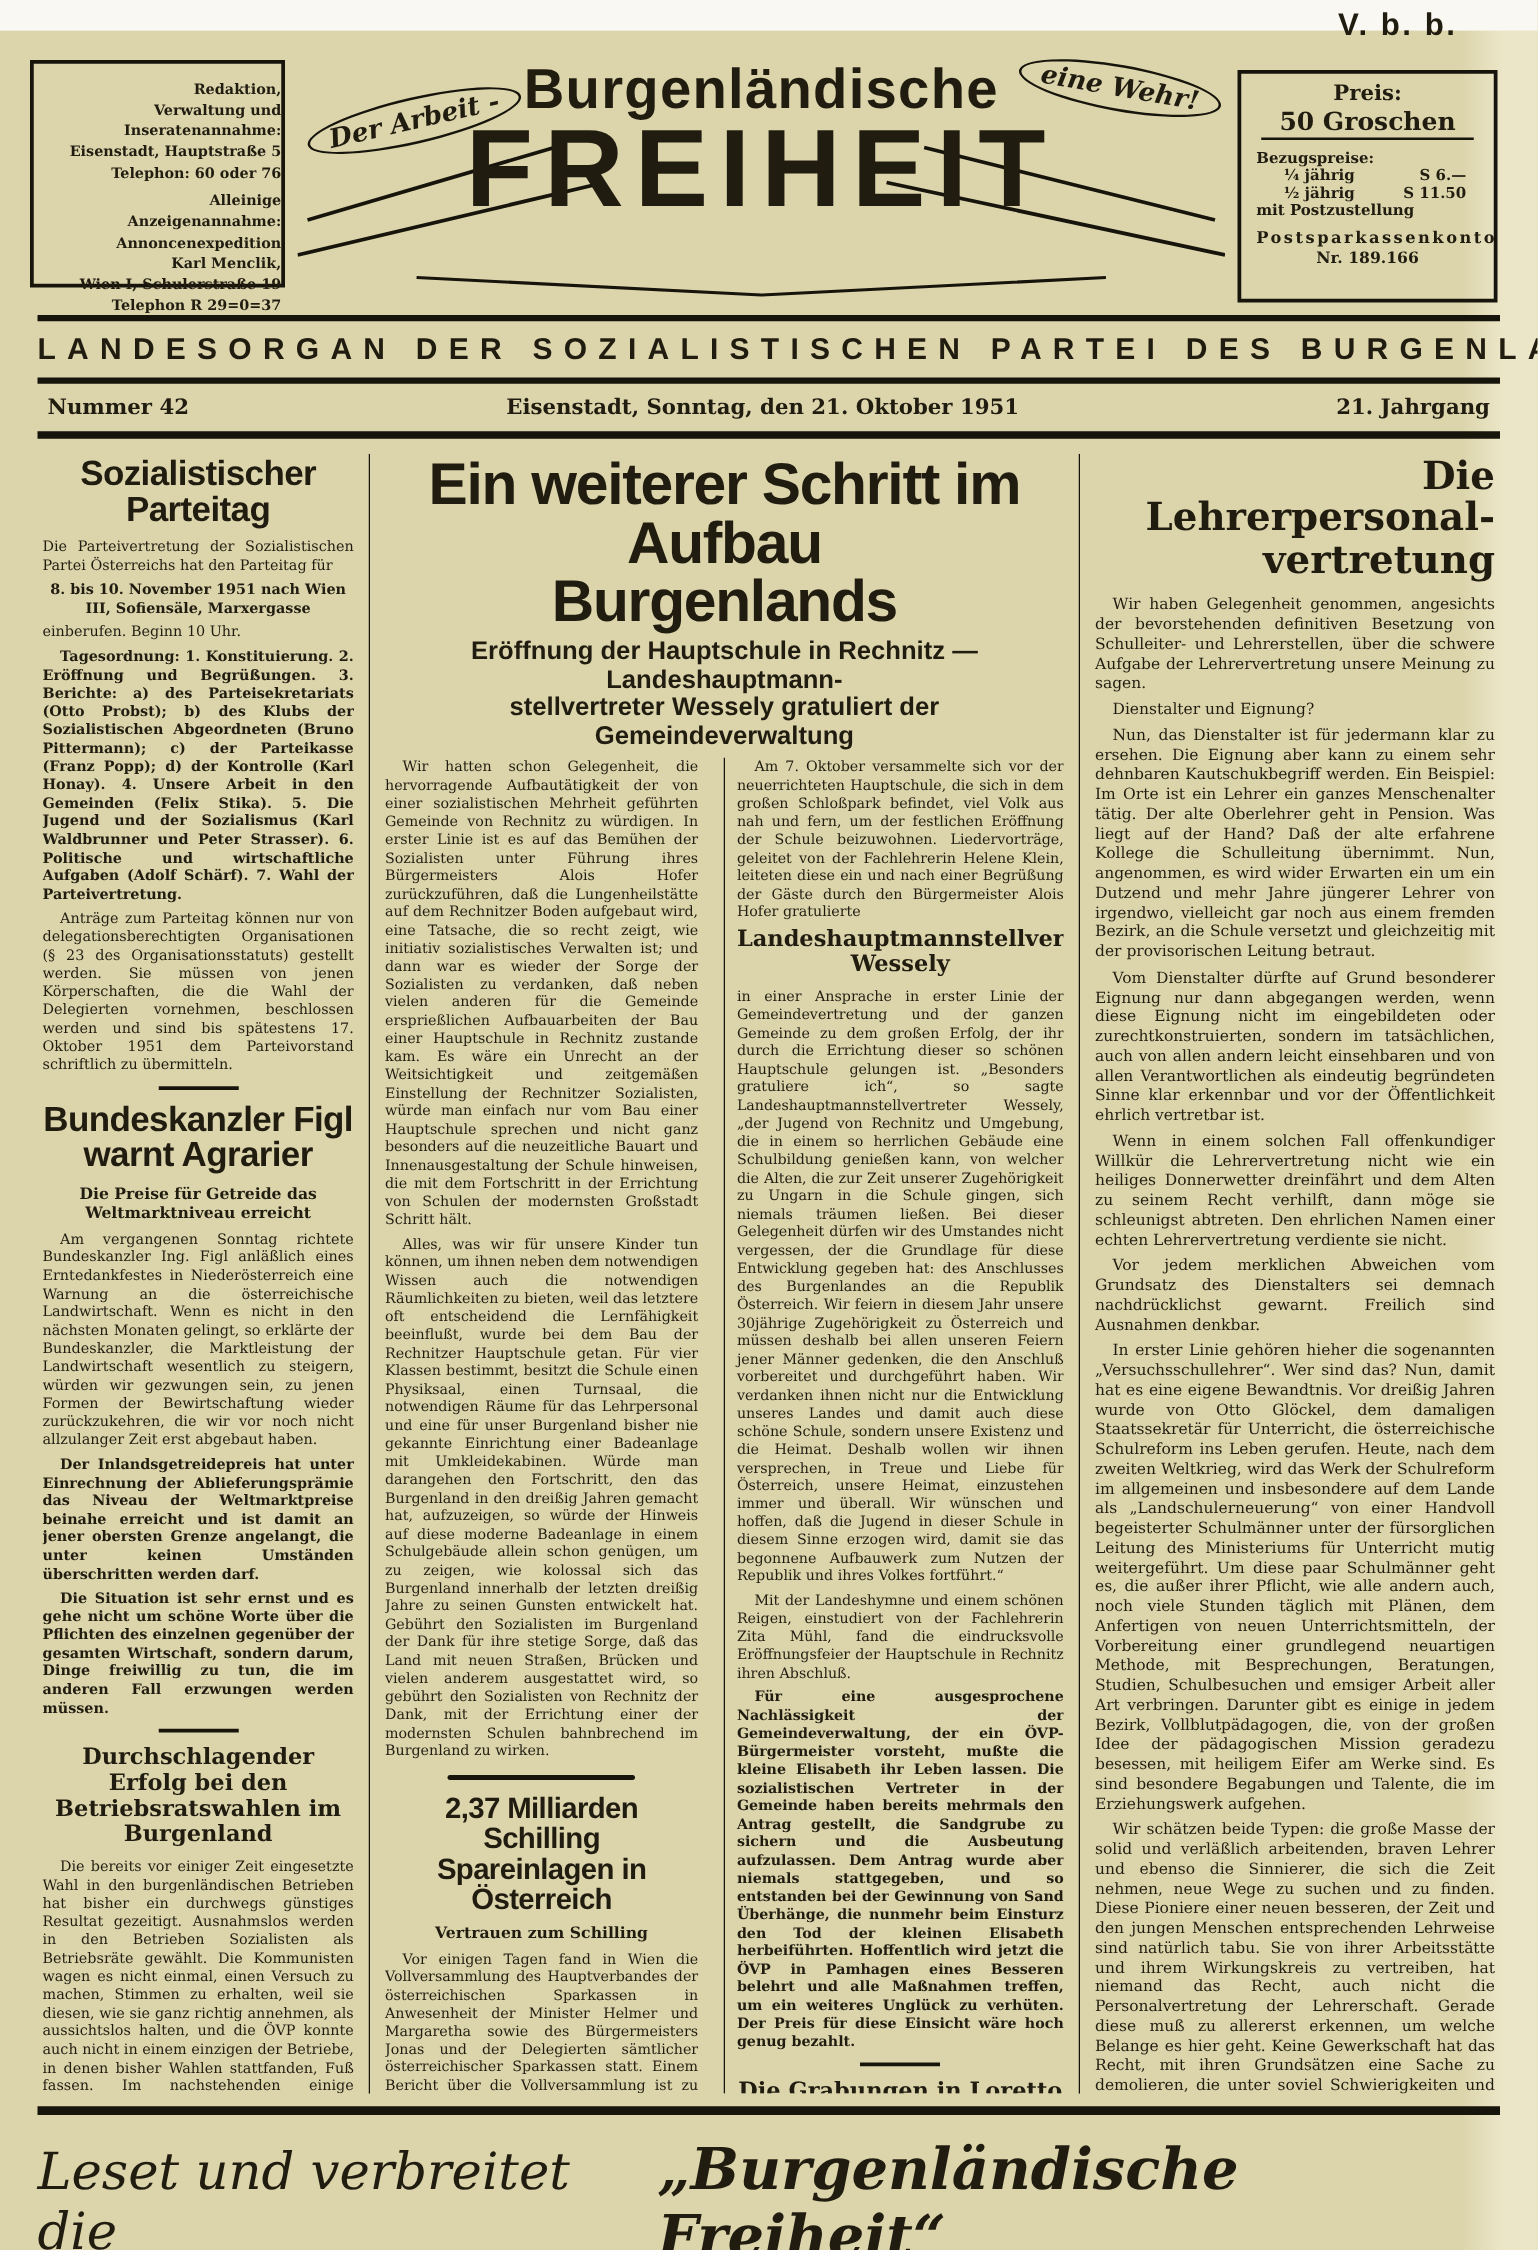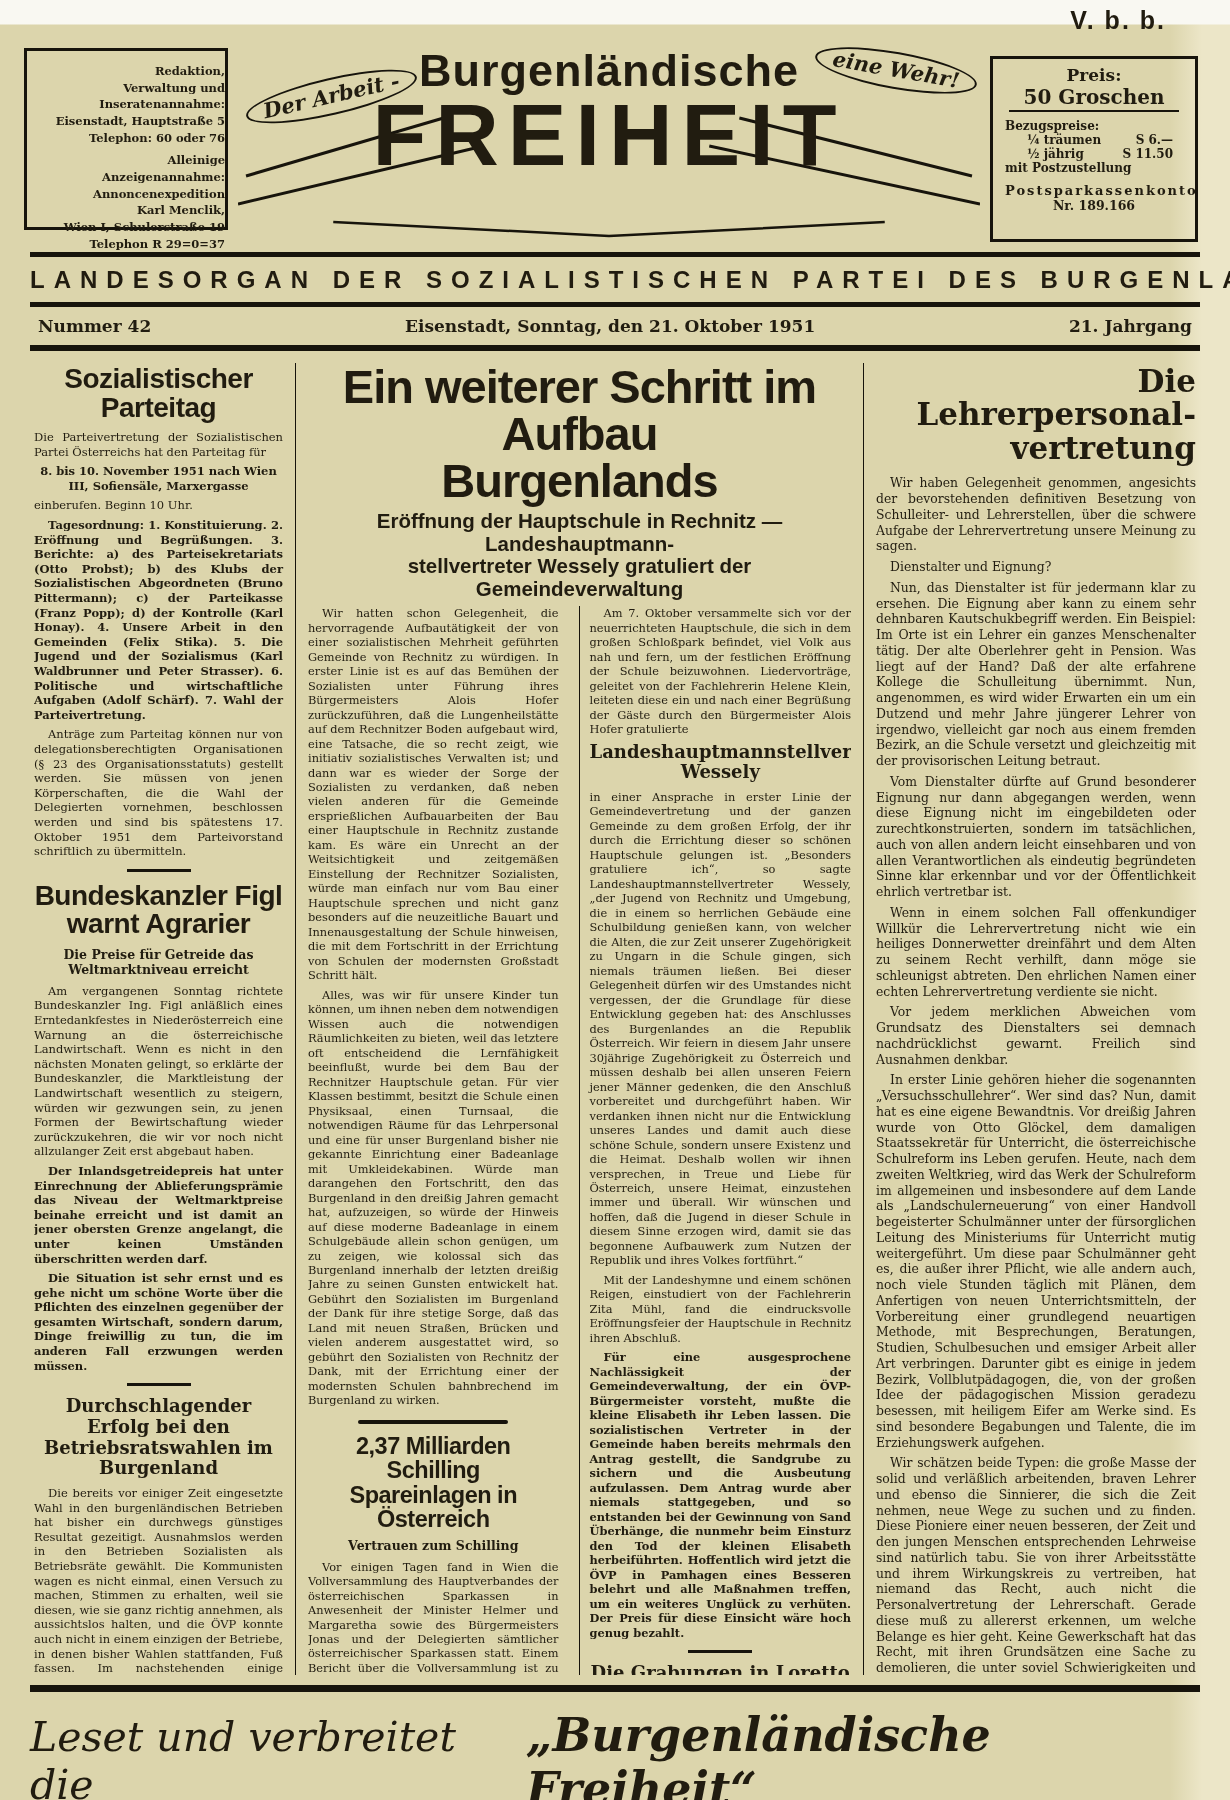--- a/index.html
+++ b/index.html
@@ -122,21 +122,21 @@
       </div>
       <div class="title-top">Burgenländische</div>
       <div class="title-main">FREIHEIT</div>
     </div>
 
     <div class="price-box">
       <div class="pb-preis">Preis:</div>
       <div class="pb-value">50 Groschen</div>
       <div class="pb-bezug">Bezugspreise:</div>
       <div class="pb-row">
-        <span>¼ träumen</span>
+        <span>¼ jährig</span>
         <span>S 6.—</span>
       </div>
       <div class="pb-row">
         <span>½ jährig</span>
         <span>S 11.50</span>
       </div>
       <div class="pb-post">mit Postzustellung</div>
       <div class="pb-konto">Postsparkassenkonto</div>
       <div class="pb-konto2">Nr. 189.166</div>
     </div>

